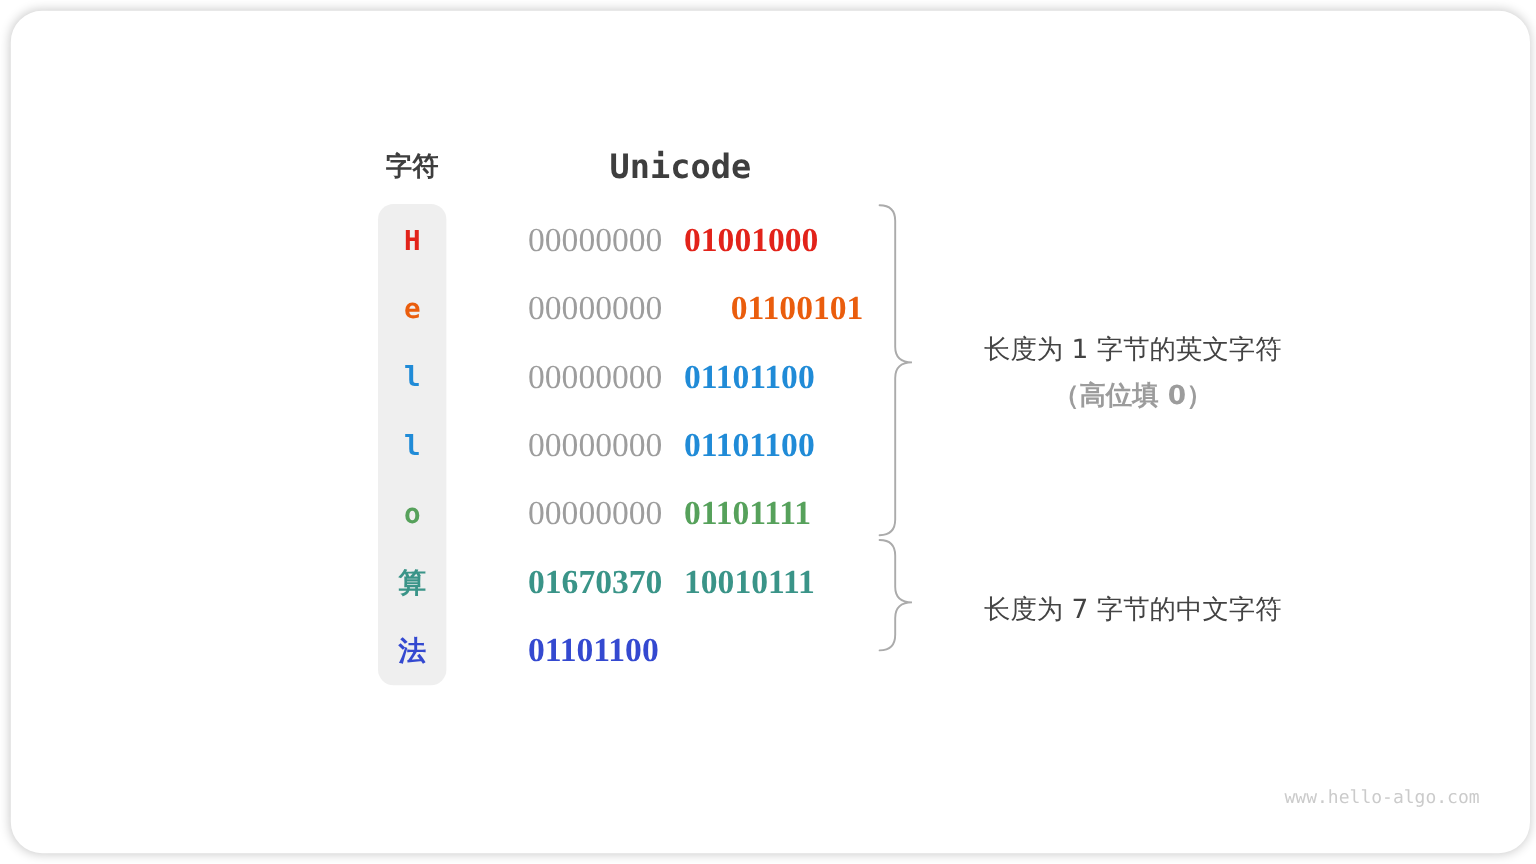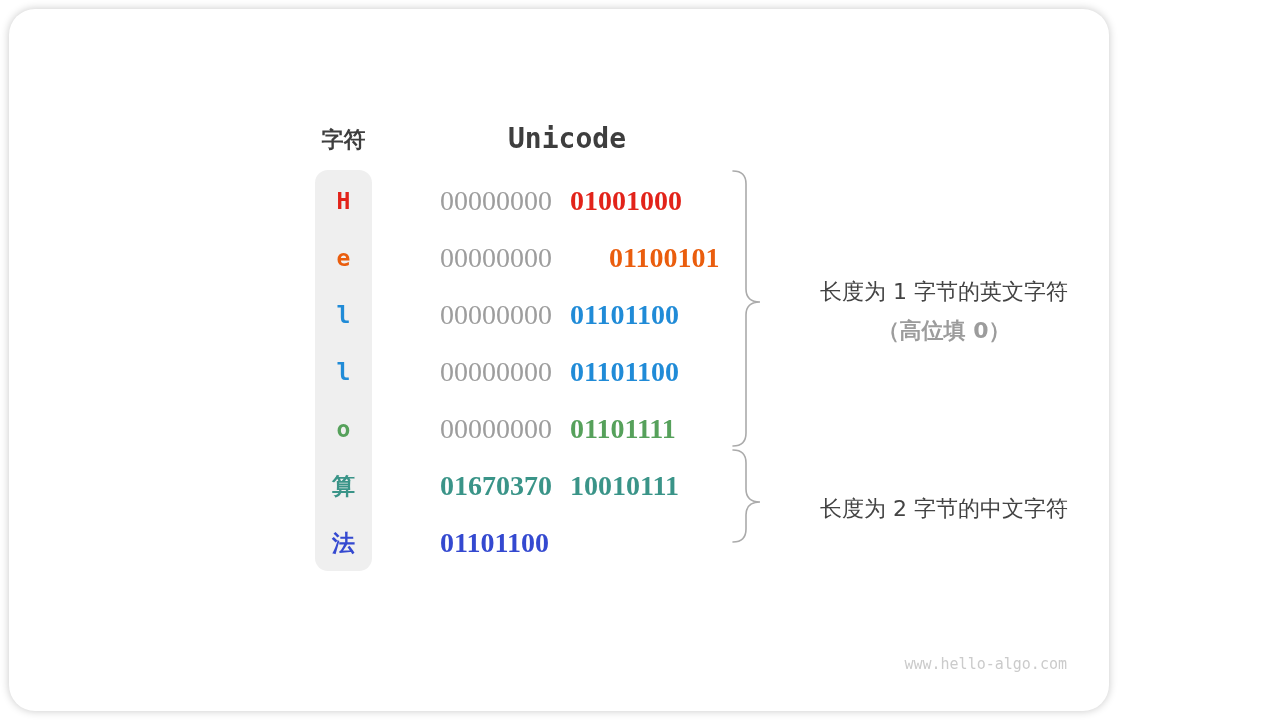--- a/index.html
+++ b/index.html
@@ -9,21 +9,21 @@
   .canvas {
     position: relative;
     width: 1280px;
     height: 720px;
     background: #ffffff;
   }
 
   .card {
     position: absolute;
     left: 9px; top: 9px;
-    width: 1100px; height: 702px;
+    width: 1266px; height: 702px;
     background: #ffffff;
     border-radius: 26px;
     box-shadow: 0 0 9px rgba(0,0,0,0.22);
   }
 
   
   .hdr-char {
     position: absolute;
     left: 306px; top: 114px;
     width: 57px; height: 34px;
@@ -172,18 +172,18 @@
       <span class="b1" style="color: rgb(52, 73, 208);">01101100</span>
     </div>
 
     <svg class="braces" width="44" height="390" viewBox="0 0 44 390">
       <path d="M 6 7 Q 19 7 19 20 L 19 125 Q 19 138 33 138 Q 19 138 19 151 L 19 269 Q 19 282 6 282"></path>
       <path d="M 6 286 Q 19 286 19 299 L 19 325 Q 19 338 33 338 Q 19 338 19 351 L 19 365 Q 19 378 6 378"></path>
     </svg>
 
     <div class="ann ann-en-1">长度为 1 字节的英文字符</div>
     <div class="ann ann-en-2">（高位填 0）</div>
-    <div class="ann ann-cn">长度为 2 字节的中文字符</div>
+    <div class="ann ann-cn">长度为 7 字节的中文字符</div>
 
     <div class="watermark">www.hello-algo.com</div>
 
   </div>
 </div>
 
 </body></html>

